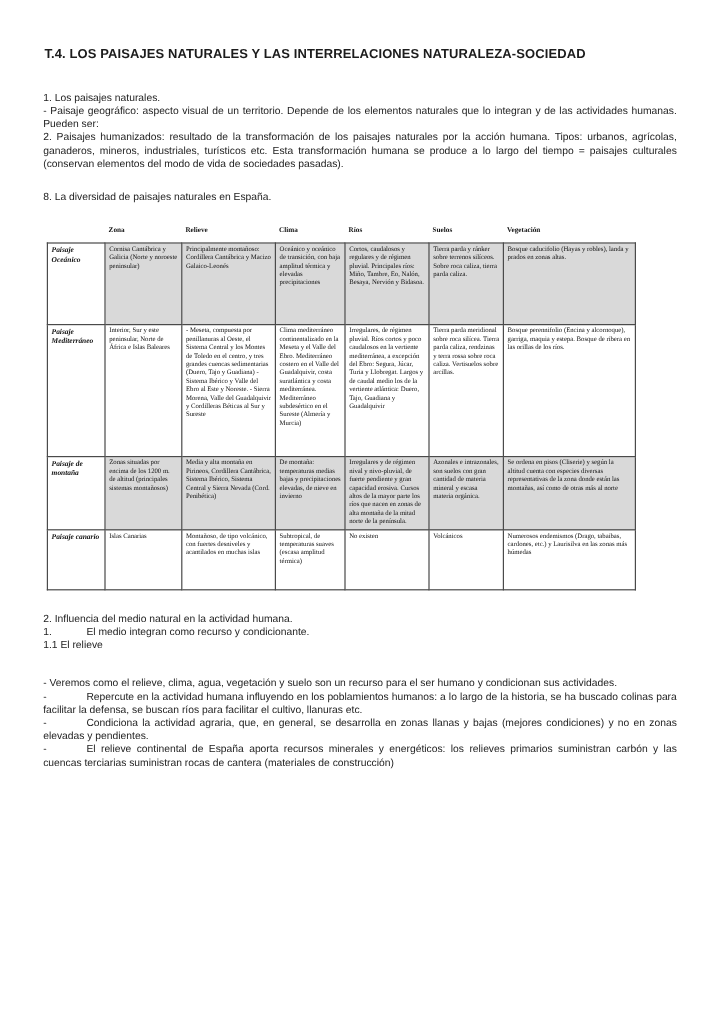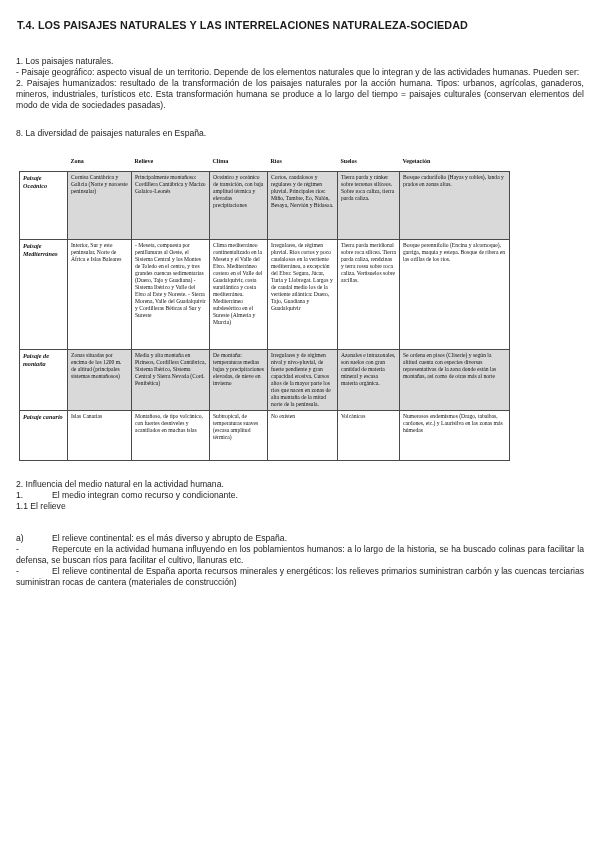--- a/index.html
+++ b/index.html
@@ -1,18 +1,18 @@
 <!DOCTYPE html>
 <html><head>
 <meta charset="utf-8">
 <style>
   html,body{margin:0;padding:0;background:#ffffff;}
   .page{
     width:600px;height:848px;background:#ffffff;box-sizing:border-box;
-    padding:16px;overflow:hidden;position:relative;
+    padding:36px;overflow:hidden;position:relative;
     font-family:"Liberation Sans",sans-serif;color:#1c1c1c;
   }
   .doc-title{
     font-size:10.8px;font-weight:bold;line-height:13px;margin:3px 0 24px 1px;
     letter-spacing:.1px;
   }
   .para{font-size:8.6px;line-height:11px;text-align:justify;margin:0;}
   .block{margin:10px 0 0 0;}
   .gap-sm{height:11px;}
   .gap-md{height:17px;}
@@ -120,18 +120,19 @@
 
   <div class="block">
     <p class="para">2. Influencia del medio natural en la actividad humana.</p>
     <p class="para"><span class="marker">1.</span><span>El medio integran como recurso y condicionante.</span></p>
     <p class="para">1.1 El relieve</p>
   </div>
 
   <div class="gap-sm"></div>
 
   <div class="block">
-    <p class="para"><span class="marker">a)</span><span>El relieve continental: es el más diverso y abrupto de España.</span></p>
+    <p class="para">- Veremos como el relieve, clima, agua, vegetación y suelo son un recurso para el ser humano y condicionan sus actividades.</p>
     <p class="para"><span class="marker">-</span><span>Repercute en la actividad humana influyendo en los poblamientos humanos: a lo largo de la historia, se ha buscado colinas para facilitar la defensa, se buscan ríos para facilitar el cultivo, llanuras etc.</span></p>
+    <p class="para"><span class="marker">-</span><span>Condiciona la actividad agraria, que, en general, se desarrolla en zonas llanas y bajas (mejores condiciones) y no en zonas elevadas y pendientes.</span></p>
     <p class="para"><span class="marker">-</span><span>El relieve continental de España aporta recursos minerales y energéticos: los relieves primarios suministran carbón y las cuencas terciarias suministran rocas de cantera (materiales de construcción)</span></p>
   </div>
 
 </div>
 
 </body></html>

